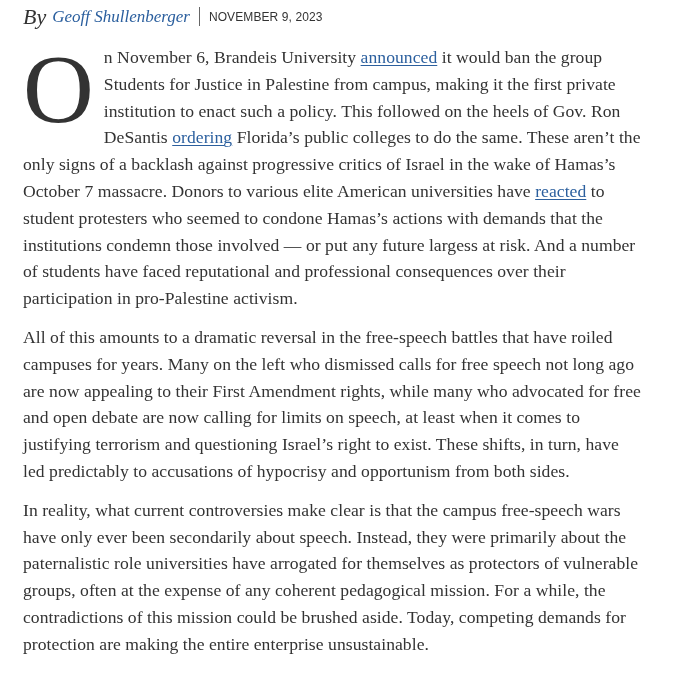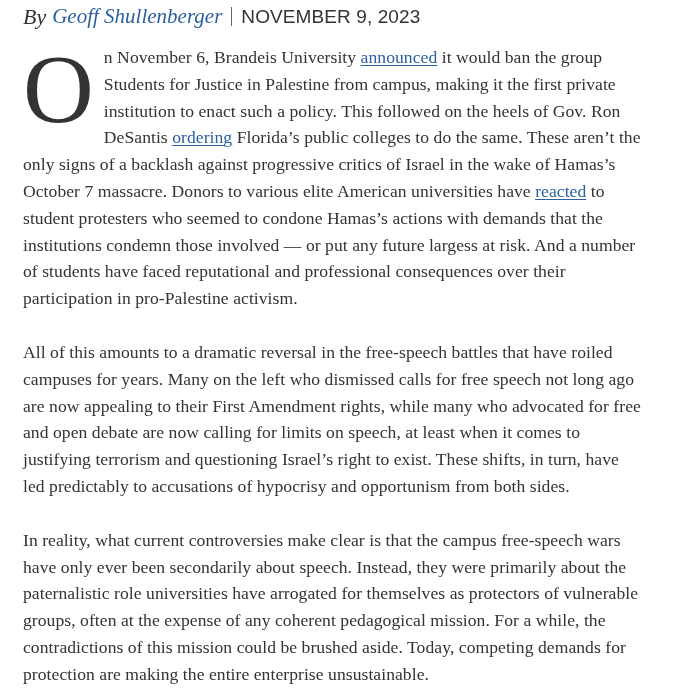--- a/index.html
+++ b/index.html
@@ -22,46 +22,46 @@
       font-family: "Liberation Serif", "DejaVu Serif", serif;
       font-style: italic;
       color: #333333;
       font-size: 22px;
       margin-right: 6px;
     }
     .byline .author {
       font-family: "Liberation Serif", "DejaVu Serif", serif;
       font-style: italic;
       color: #2b5f9e;
-      font-size: 21px;
+      font-size: 17px;
       text-decoration: none;
     }
     .byline .sep {
       display: inline-block;
       width: 1px;
       height: 19px;
       background: #666;
       margin: 0 9px 0 9px;
     }
     .byline .date {
       font-family: "Liberation Sans", "DejaVu Sans", sans-serif;
-      font-size: 19px;
+      font-size: 12px;
       color: #333333;
       letter-spacing: 0.1px;
     }
     p.body {
       margin: 0;
       font-family: "Liberation Serif", "DejaVu Serif", serif;
       font-size: 17.6px;
       line-height: 26.8px;
       color: #333333;
       letter-spacing: 0.05px;
     }
     p.first { margin-top: 11px; }
-    p.spaced { margin-top: 27px; }
+    p.spaced { margin-top: 12px; }
     .dropcap {
       float: left;
       font-family: "Liberation Serif", "DejaVu Serif", serif;
       font-size: 98px;
       line-height: 76px;
       height: 80px;
       margin: 7px 10px 0 0;
       color: #333333;
     }
     a.inline-link {

